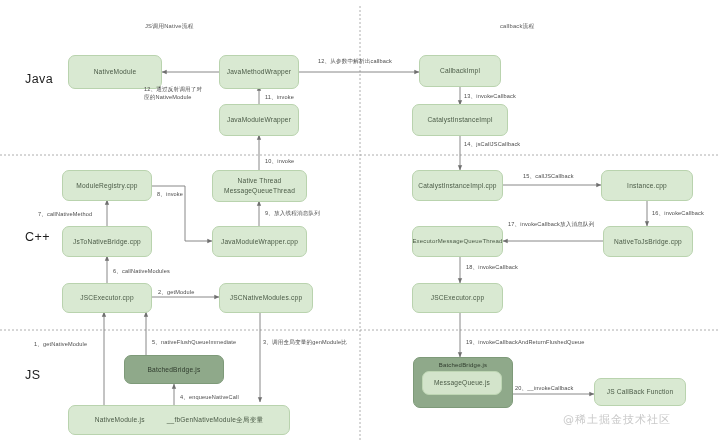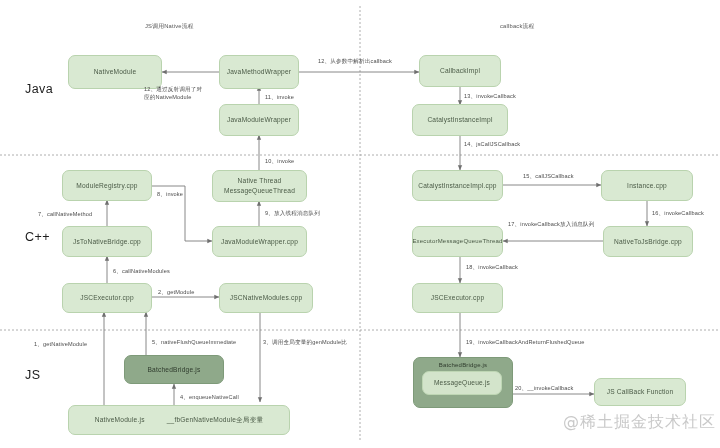--- a/index.html
+++ b/index.html
@@ -65,21 +65,21 @@
   }
   .lane-label{
     position:absolute;
     font-size:12.5px;
     color:#1d1d1d;
     letter-spacing:.4px;
     white-space:nowrap;
   }
   .watermark{
     position:absolute;
-    font-size:16px;
+    font-size:11px;
     color:#c9c9c9;
     letter-spacing:1px;
     white-space:nowrap;
     font-family:"DejaVu Sans",sans-serif;
   }
   .ghost{
     position:absolute;
     font-size:10px;
     color:#f2f4f1;
     white-space:nowrap;
@@ -142,21 +142,21 @@
     <path d="M460,256 L460,283" stroke="#7a7a7a" stroke-width="0.9" fill="none" marker-end="url(#ah)"></path>
 
     <path d="M460,312 L460,357" stroke="#7a7a7a" stroke-width="0.9" fill="none" marker-end="url(#ah)"></path>
 
     <path d="M492,394 L594,394" stroke="#7a7a7a" stroke-width="0.9" fill="none" marker-end="url(#ah)"></path>
   </svg>
 
   <div class="section-title" style="left:145px;top:22px;">JS调用Native流程</div>
   <div class="section-title" style="left:500px;top:22px;">callback流程</div>
 
-  <div class="lane-label" style="left:25px;top:82px;">Java</div>
+  <div class="lane-label" style="left:25px;top:72px;">Java</div>
   <div class="lane-label" style="left:25px;top:230px;">C++</div>
   <div class="lane-label" style="left:25px;top:368px;">JS</div>
 
   <div class="ghost" style="left:385px;top:62px;">&nbsp;</div>
 
   <div class="node" style="left:68px;top:55px;width:94px;height:34px;">
     <span>NativeModule</span>
   </div>
   <div class="node" style="left:219px;top:55px;width:80px;height:34px;">
     <span>JavaMethodWrapper</span>

